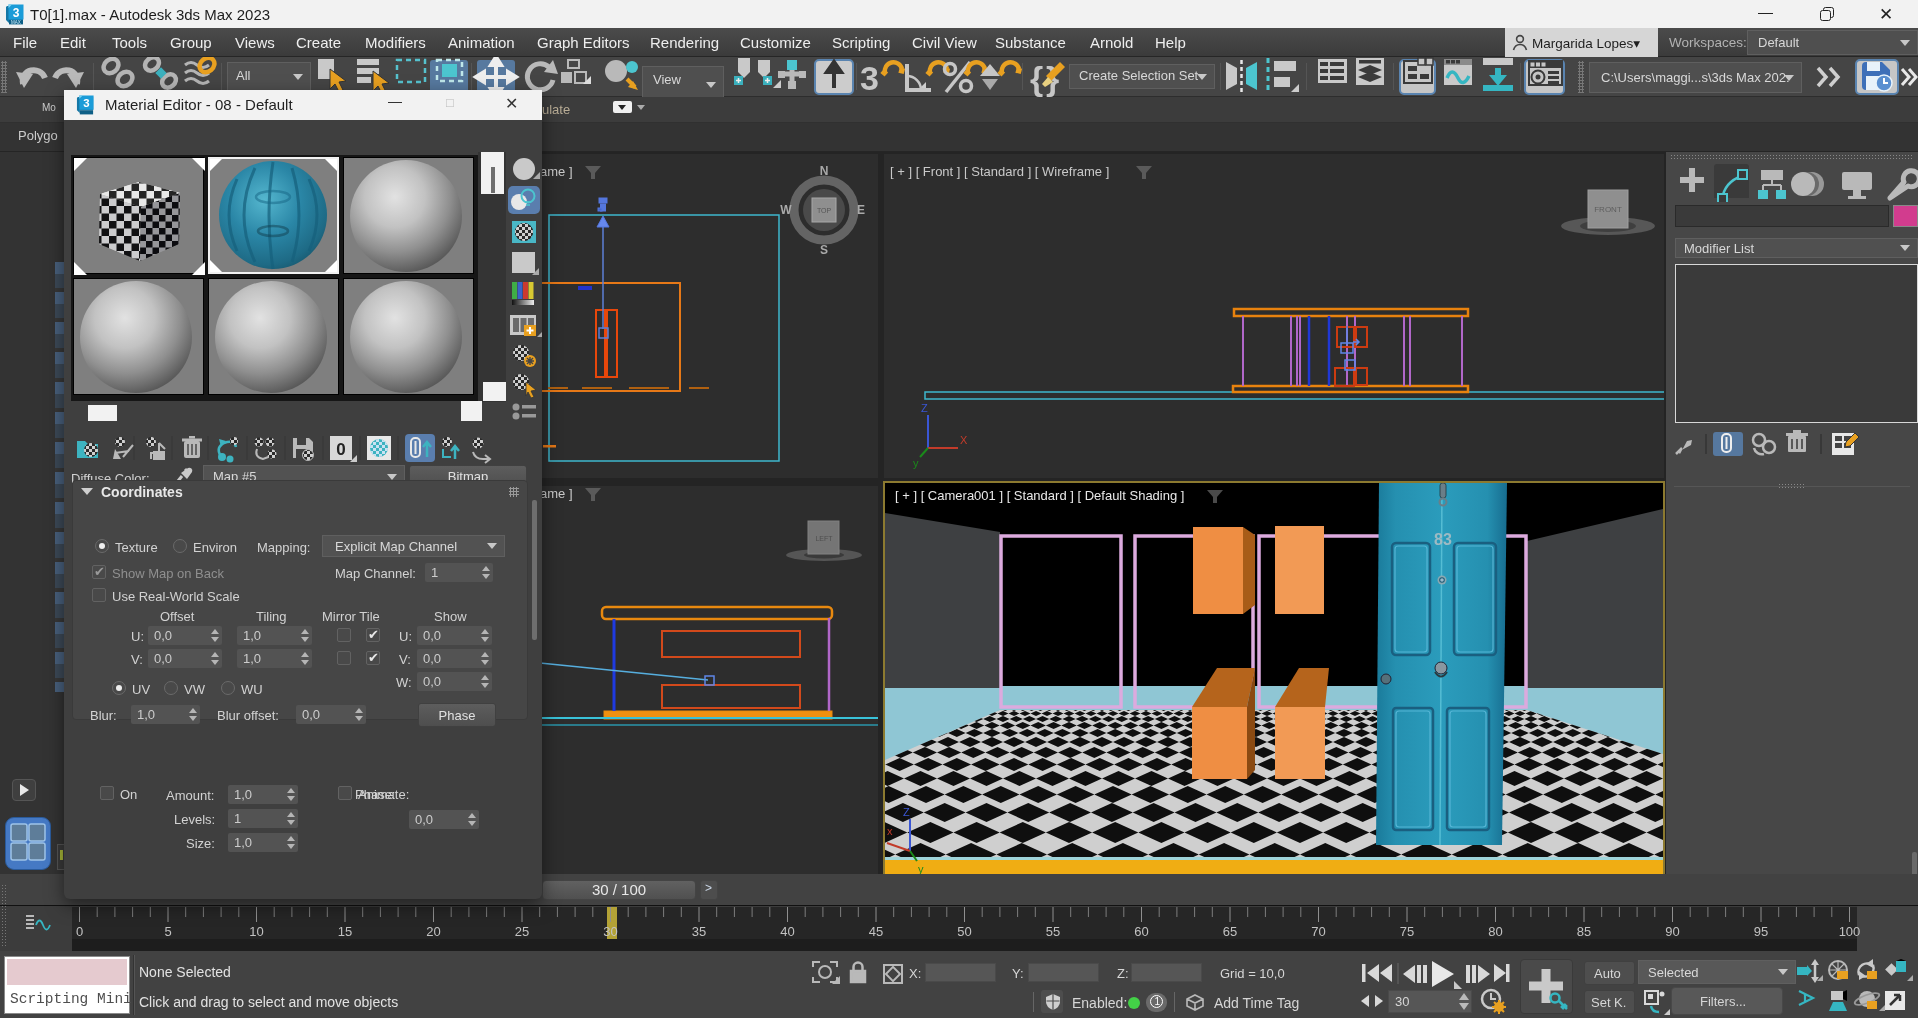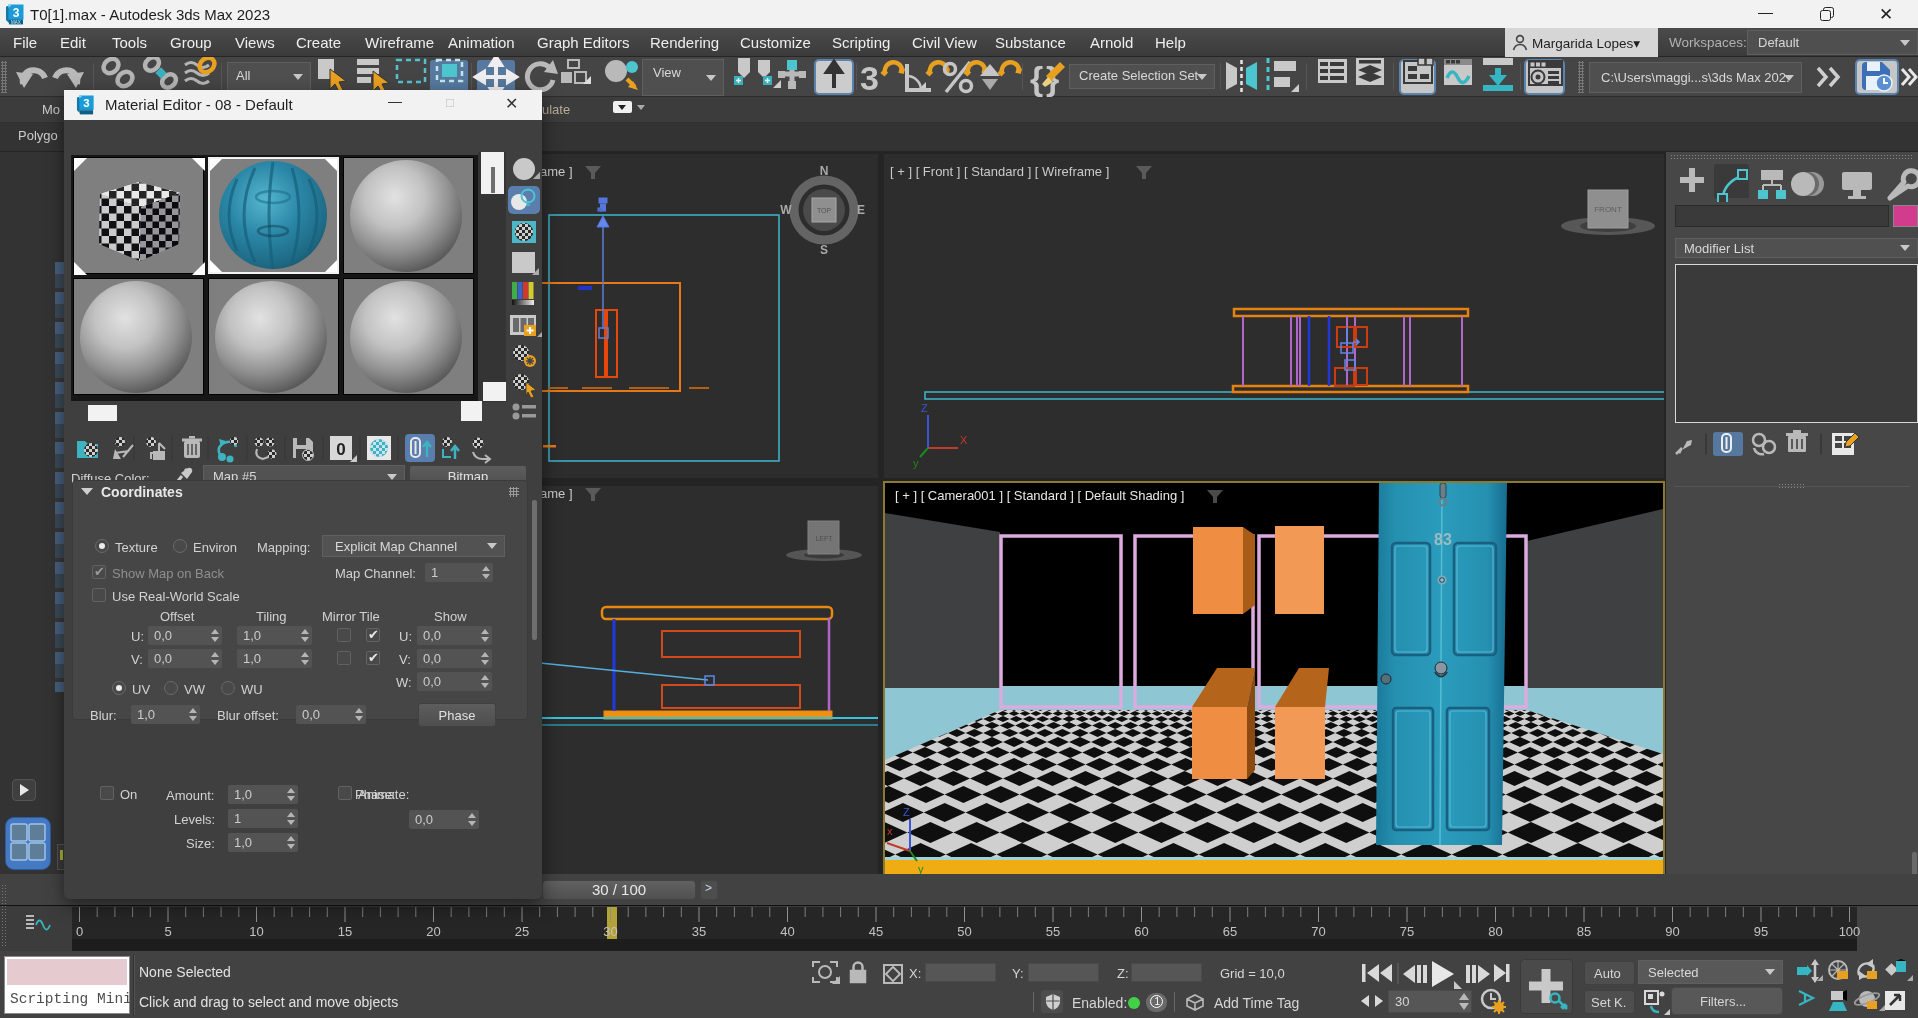--- a/index.html
+++ b/index.html
@@ -78,21 +78,21 @@
   <span class="abs winbtn" style="left:1879px;top:4px;font-size:17px">✕</span>
 </div>
 
 <div id="menubar" class="abs">
   <span class="abs mi" style="left:13px">File</span>
   <span class="abs mi" style="left:60px">Edit</span>
   <span class="abs mi" style="left:112px">Tools</span>
   <span class="abs mi" style="left:170px">Group</span>
   <span class="abs mi" style="left:235px">Views</span>
   <span class="abs mi" style="left:296px">Create</span>
-  <span class="abs mi" style="left:365px">Wireframe</span>
+  <span class="abs mi" style="left:365px">Modifiers</span>
   <span class="abs mi" style="left:448px">Animation</span>
   <span class="abs mi" style="left:537px">Graph Editors</span>
   <span class="abs mi" style="left:650px">Rendering</span>
   <span class="abs mi" style="left:740px">Customize</span>
   <span class="abs mi" style="left:832px">Scripting</span>
   <span class="abs mi" style="left:912px">Civil View</span>
   <span class="abs mi" style="left:995px">Substance</span>
   <span class="abs mi" style="left:1090px">Arnold</span>
   <span class="abs mi" style="left:1155px">Help</span>
   <div class="abs" style="left:1505px;top:0;width:153px;height:29px;background:#d6d6d6"></div>
@@ -117,21 +117,21 @@
   <div class="tsep" style="left:1022px"></div>
     <div class="tsep" style="left:1220px"></div>
   <div class="tsep" style="left:1306px"></div>
     <div class="tsep" style="left:1393px"></div>
   <div class="tsep" style="left:1520px"></div>
   <div class="abs" style="left:1578px;top:4px;width:6px;height:32px;background:radial-gradient(#777 1px, transparent 1.2px);background-size:3px 3px"></div>
   <div class="dd" style="left:227px;top:5px;width:84px;height:29px">
       <span style="position:absolute;left:8px;top:5px">All</span>
       <span class="arr"></span>
     </div>
-  <div class="dd" style="left:642px;top:2px;width:82px;height:37px">
+  <div class="dd" style="left:642px;top:9px;width:82px;height:37px">
       <span style="position:absolute;left:10px;top:5px">View</span>
       <span class="arr"></span>
     </div>
   <div class="dd" style="left:1069px;top:5px;width:146px;height:25px;top:7px">
       <span style="position:absolute;left:9px;top:3px">Create Selection Set</span>
       <span class="arr"></span>
     </div>
   <div class="dd" style="left:1589px;top:5px;width:213px;height:31px">
       <span style="position:absolute;left:11px;top:7px">C:\Users\maggi...s\3ds Max 202:</span>
       <span class="arr"></span>
@@ -333,21 +333,21 @@
     </g>
     <g stroke="#e8e8e8" stroke-width="3" fill="none">
       <path d="M1902 69 l7 8 l-7 8"></path>
       <path d="M1909 69 l7 8 l-7 8"></path>
     </g>
     </g>
   </svg>
 </div>
 
 <div id="ribbon1" class="abs">
-  <span class="abs" style="left:42px;top:5px;font-size:13px;color:#cccccc">Mo</span>
+  <span class="abs" style="left:42px;top:5px;font-size:10px;color:#cccccc">Mo</span>
   <span class="abs" style="left:542px;top:5px;font-size:13px;color:#b9ad96">ulate</span>
   <div class="abs" style="left:613px;top:4px;width:19px;height:12px;background:#f0f0f0;border-radius:2px"></div>
   <div class="abs" style="left:618px;top:8px;width:0;height:0;border-left:4px solid transparent;border-right:4px solid transparent;border-top:5px solid #222"></div>
   <div class="abs" style="left:637px;top:8px;width:0;height:0;border-left:4px solid transparent;border-right:4px solid transparent;border-top:5px solid #aaa"></div>
 </div>
 <div id="ribbon2" class="abs">
   <span class="abs" style="left:18px;top:5px;font-size:13px;color:#cccccc">Polygo</span>
 </div>
 
 <div id="vparea" class="abs">
@@ -894,21 +894,21 @@
     <path d="M26 10 v34 M9 27 h34" stroke="#c9c9c9" stroke-width="9"></path>
     <g transform="translate(30,34)">
       <circle cx="5" cy="5" r="4.5" fill="none" stroke="#35b6c2" stroke-width="2.5"></circle>
       <path d="M9 8 l8 8 m-3 -5 l3 3 m-6 -1 l3 3" stroke="#35b6c2" stroke-width="2.5" fill="none"></path>
     </g>
   </svg>
   <div class="abs" style="left:1584px;top:10px;width:51px;height:24px;background:#4e4e4e;border-radius:3px;border:1px solid #404040"></div>
   <span class="abs f13" style="left:1594px;top:15px">Auto</span>
   <div class="abs" style="left:1584px;top:39px;width:51px;height:24px;background:#4e4e4e;border-radius:3px;border:1px solid #404040"></div>
   <span class="abs f13" style="left:1591px;top:44px">Set K.</span>
-  <div class="dd" style="left:1638px;top:9px;width:145px;height:24px;background:#585858">
+  <div class="dd" style="left:1638px;top:9px;width:158px;height:24px;background:#585858">
       <span style="position:absolute;left:9px;top:4px">Selected</span>
       <span class="arr"></span>
     </div>
   <svg class="abs" style="left:1644px;top:39px" width="26" height="25">
     <rect x="1" y="1" width="13" height="13" fill="none" stroke="#d9d9d9" stroke-width="2"></rect>
     <rect x="4" y="4" width="5" height="5" fill="#d9d9d9"></rect>
     <circle cx="18" cy="4" r="2.5" fill="#d9d9d9"></circle>
     <path d="M7 16 q1 6 8 6" fill="none" stroke="#35b6c2" stroke-width="2.5"></path>
     <polygon points="20,25 26,25 26,19" fill="#ccc"></polygon>
   </svg>

